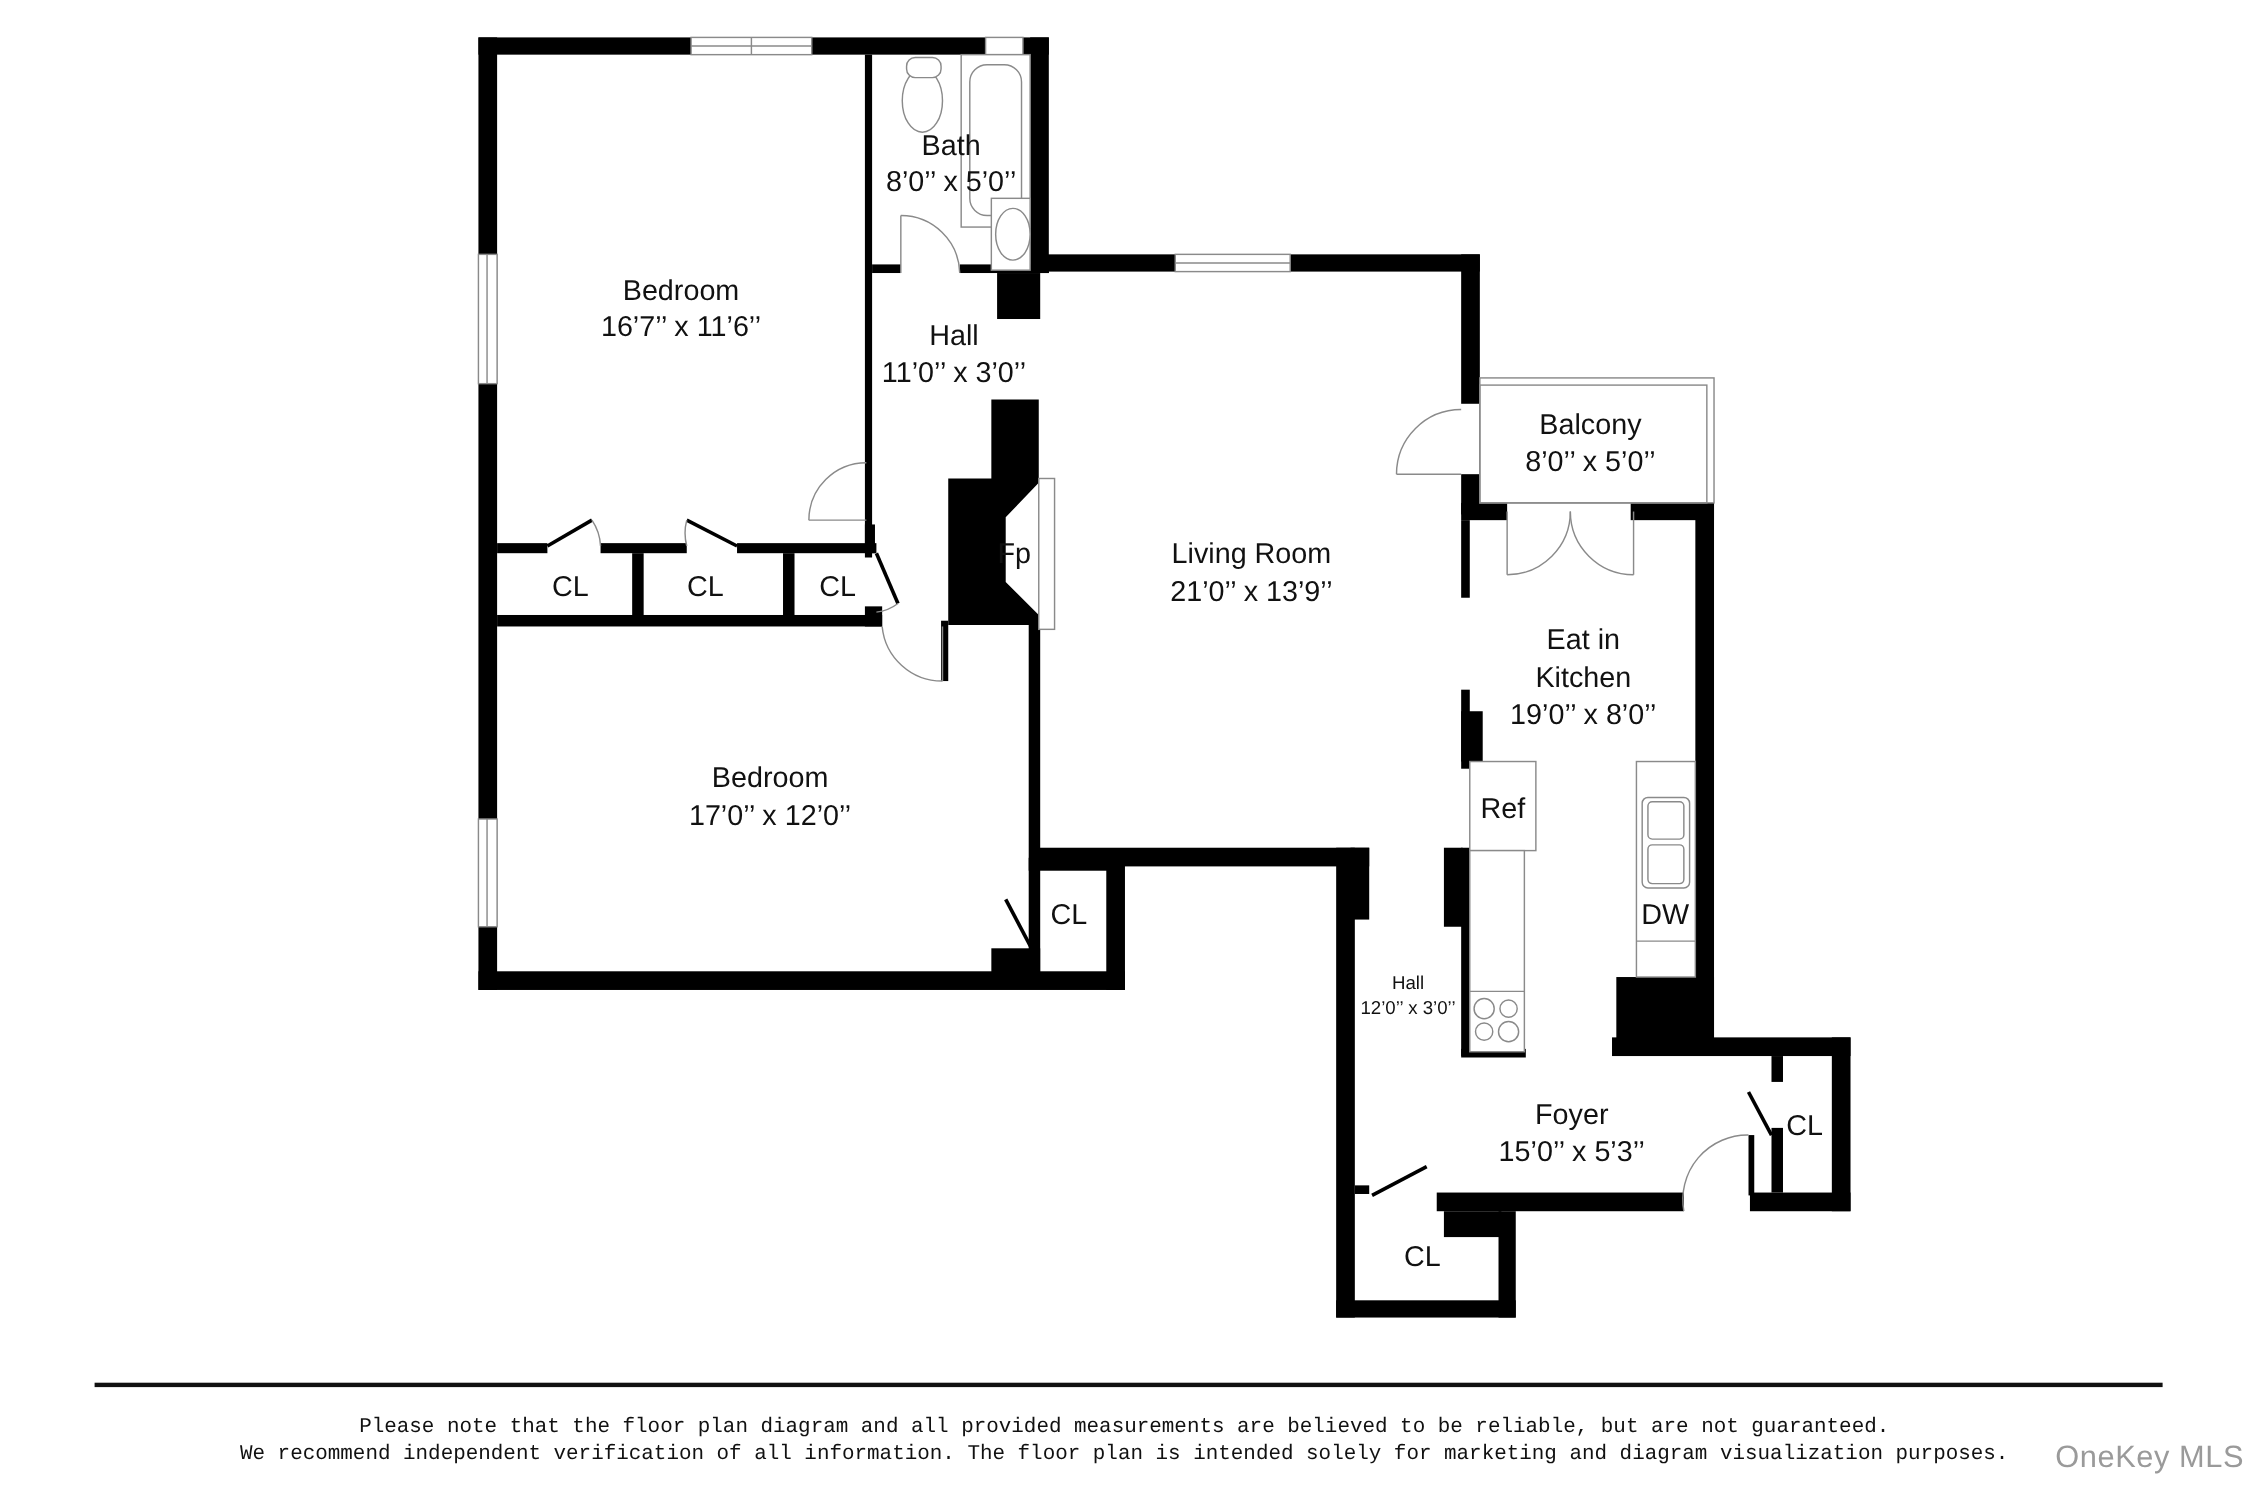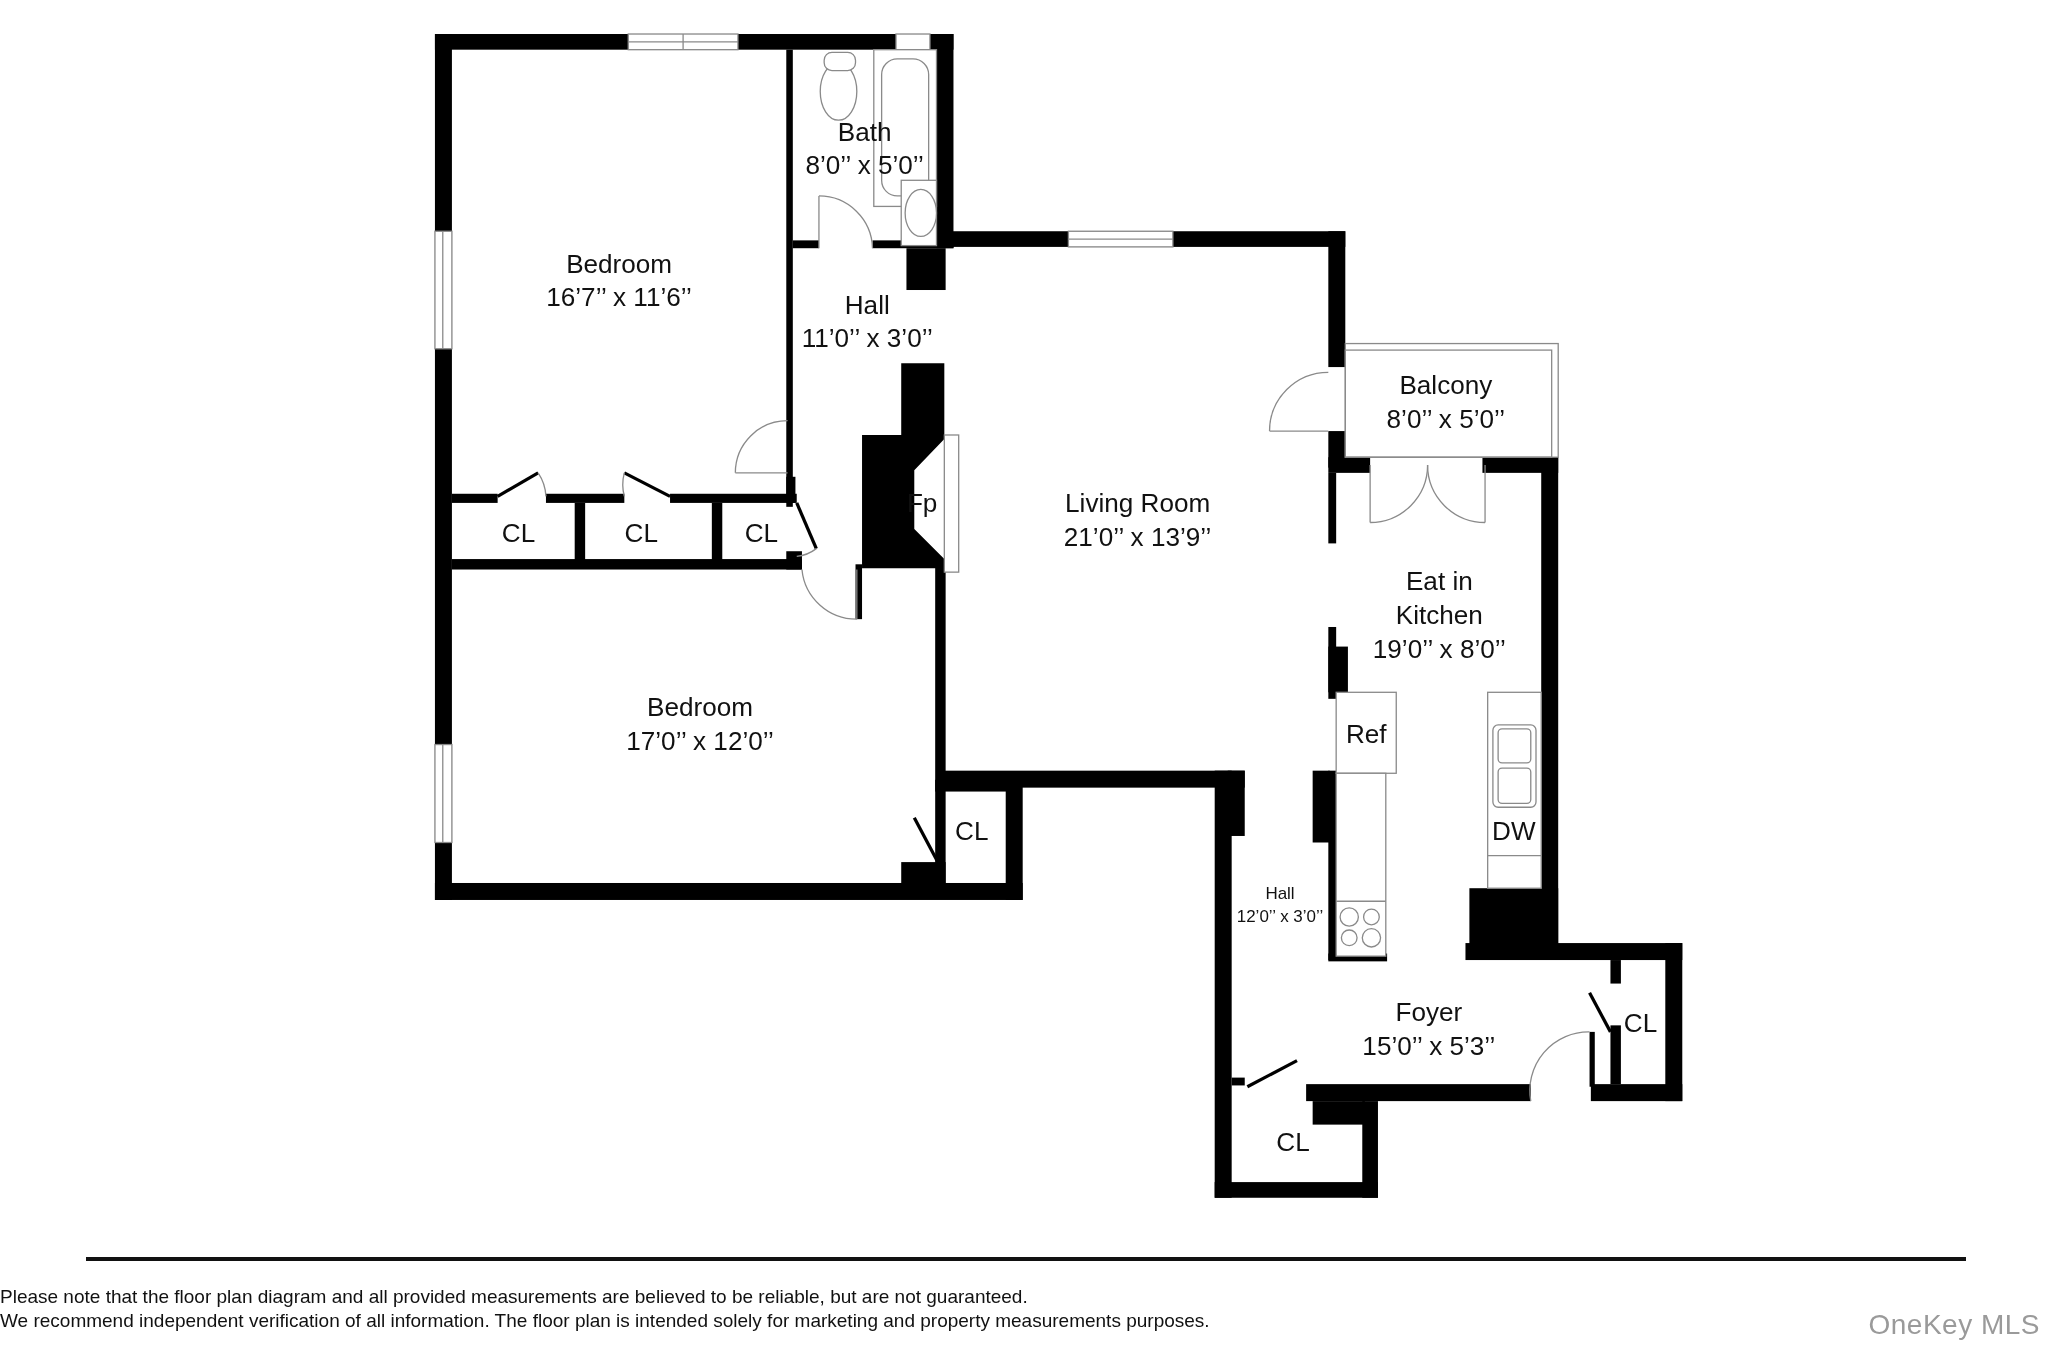--- a/index.html
+++ b/index.html
@@ -8,21 +8,21 @@
   .wall { fill: #000000; }
   .thin { fill: none; stroke: #8a8a8a; stroke-width: 1; }
   .door-arc { fill: none; stroke: #8a8a8a; stroke-width: 1; }
   .door-leaf { stroke: #000000; stroke-width: 2.5; }
   .window { fill: #ffffff; stroke: #8a8a8a; stroke-width: 1; }
   .room-label { font-family: "Liberation Sans", sans-serif; font-size: 20px; fill: #111111; text-anchor: middle; }
   .room-dim { font-family: "Liberation Sans", sans-serif; font-size: 20px; fill: #111111; text-anchor: middle; }
   .small-label { font-family: "Liberation Sans", sans-serif; font-size: 13px; fill: #111111; text-anchor: middle; }
   .fixture { fill: #ffffff; stroke: #8a8a8a; stroke-width: 1; }
   .divider { position: absolute; left: 86px; top: 1257px; width: 1880px; height: 4px; background: #111111; }
-  .disclaimer { position: absolute; left: 0; width: 2044px; font-size: 19px; color: #111111; }
+  .disclaimer { position: absolute; left: 0; width: 2044px; text-align: center; font-size: 19px; color: #111111; font-family: Liberation Mono, monospace; }
   .d1 { top: 1286px; }
   .d2 { top: 1310px; }
   .logo { position: absolute; right: 8px; bottom: 24px; font-size: 28px; color: #9a9a9a; letter-spacing: 0.5px; }
 </style>
 </head>
 <body>
 
 <svg id="plan" viewBox="0 0 1568 1045" xmlns="http://www.w3.org/2000/svg">
 
   <g>
@@ -223,14 +223,14 @@
     <text class="room-label" x="990" y="881">CL</text>
 
     <text class="room-label" x="706" y="392">Fp</text>
     <text class="room-label" x="1046" y="569">Ref</text>
     <text class="room-label" x="1159" y="643">DW</text>
   </g>
 </svg>
 
 <div class="divider"></div>
 <div class="disclaimer d1">Please note that the floor plan diagram and all provided measurements are believed to be reliable, but are not guaranteed.</div>
-<div class="disclaimer d2">We recommend independent verification of all information. The floor plan is intended solely for marketing and property measurements purposes.</div>
+<div class="disclaimer d2">We recommend independent verification of all information. The floor plan is intended solely for marketing and diagram visualization purposes.</div>
 <div class="logo">OneKey MLS</div>
 
 </body></html>

